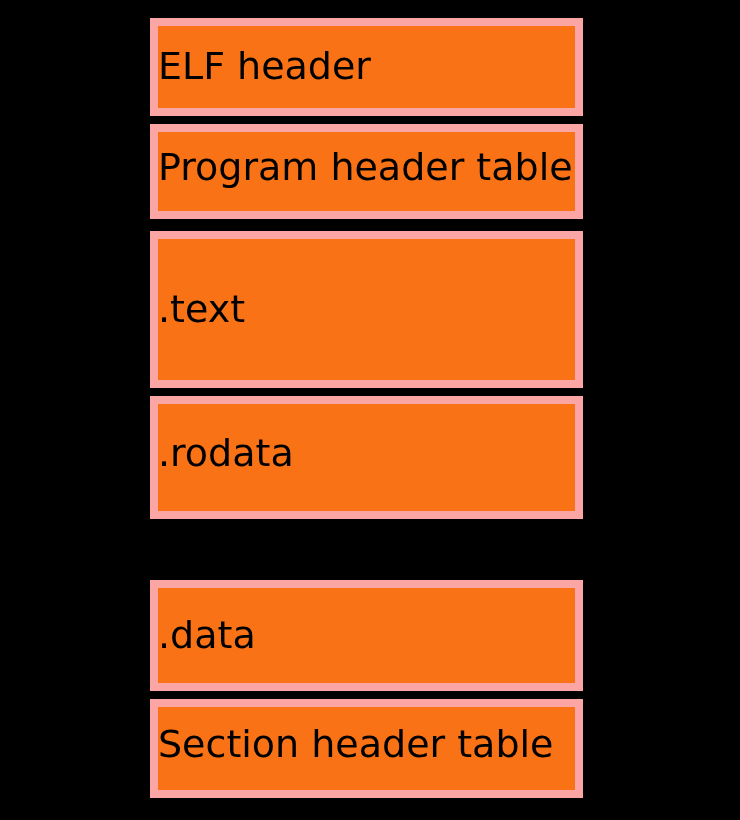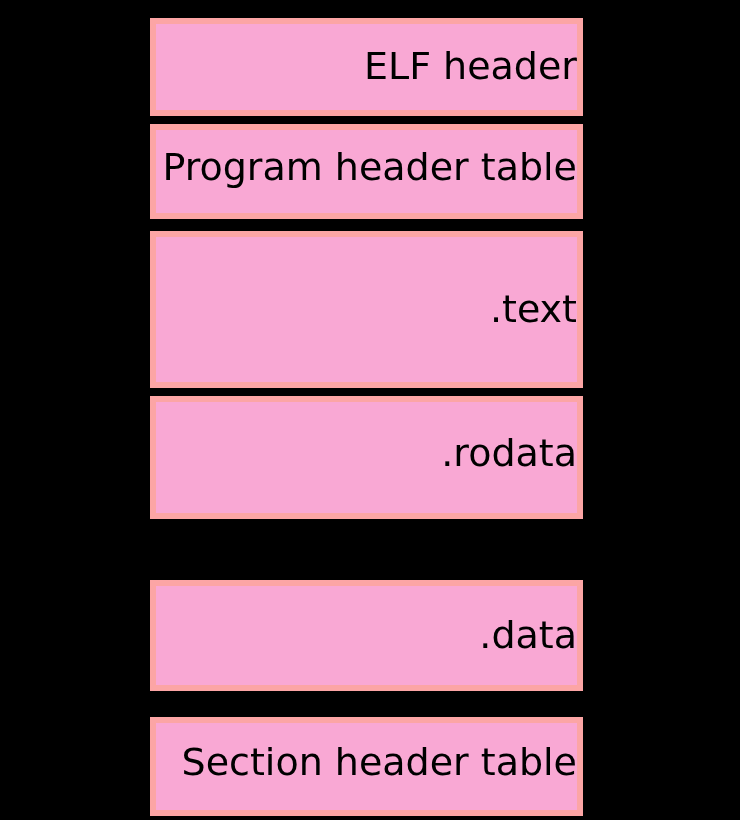--- a/index.html
+++ b/index.html
@@ -15,24 +15,24 @@
   }
   #canvas {
     position: relative;
     width: 740px;
     height: 820px;
     background: #000000;
   }
   .elf-box {
     position: absolute;
     box-sizing: border-box;
-    background: #f9a8d4;
-    border: 6px solid #fca5a5;
+    background: #f97316;
+    border: 8px solid #fca5a5;
     display: flex;
-    justify-content: flex-end;
+    justify-content: flex-start;
   }
   .elf-box-label {
     color: #000000;
     font-family: "DejaVu Sans", sans-serif;
     font-size: 38px;
     font-weight: normal;
     line-height: 1;
     white-space: nowrap;
     letter-spacing: 0px;
   }
@@ -41,21 +41,21 @@
   .v-center .elf-box-label { position: relative; top: -1px; }
   .v-above  { align-items: center; }
   .v-above  .elf-box-label { position: relative; top: -5px; }
 
   
   #box-elf-header        { left: 150px; top: 18px;  width: 433px; height: 98px; }
   #box-program-header    { left: 150px; top: 124px; width: 433px; height: 95px; }
   #box-text              { left: 150px; top: 231px; width: 433px; height: 157px; }
   #box-rodata            { left: 150px; top: 396px; width: 433px; height: 123px; }
   #box-data              { left: 150px; top: 580px; width: 433px; height: 111px; }
-  #box-section-header    { left: 150px; top: 717px; width: 433px; height: 99px; }
+  #box-section-header    { left: 150px; top: 699px; width: 433px; height: 99px; }
 </style>
 </head>
 <body>
 
 <div id="canvas">
 
   <div class="elf-box v-center" id="box-elf-header">
     <span class="elf-box-label">ELF header</span>
   </div>
 

